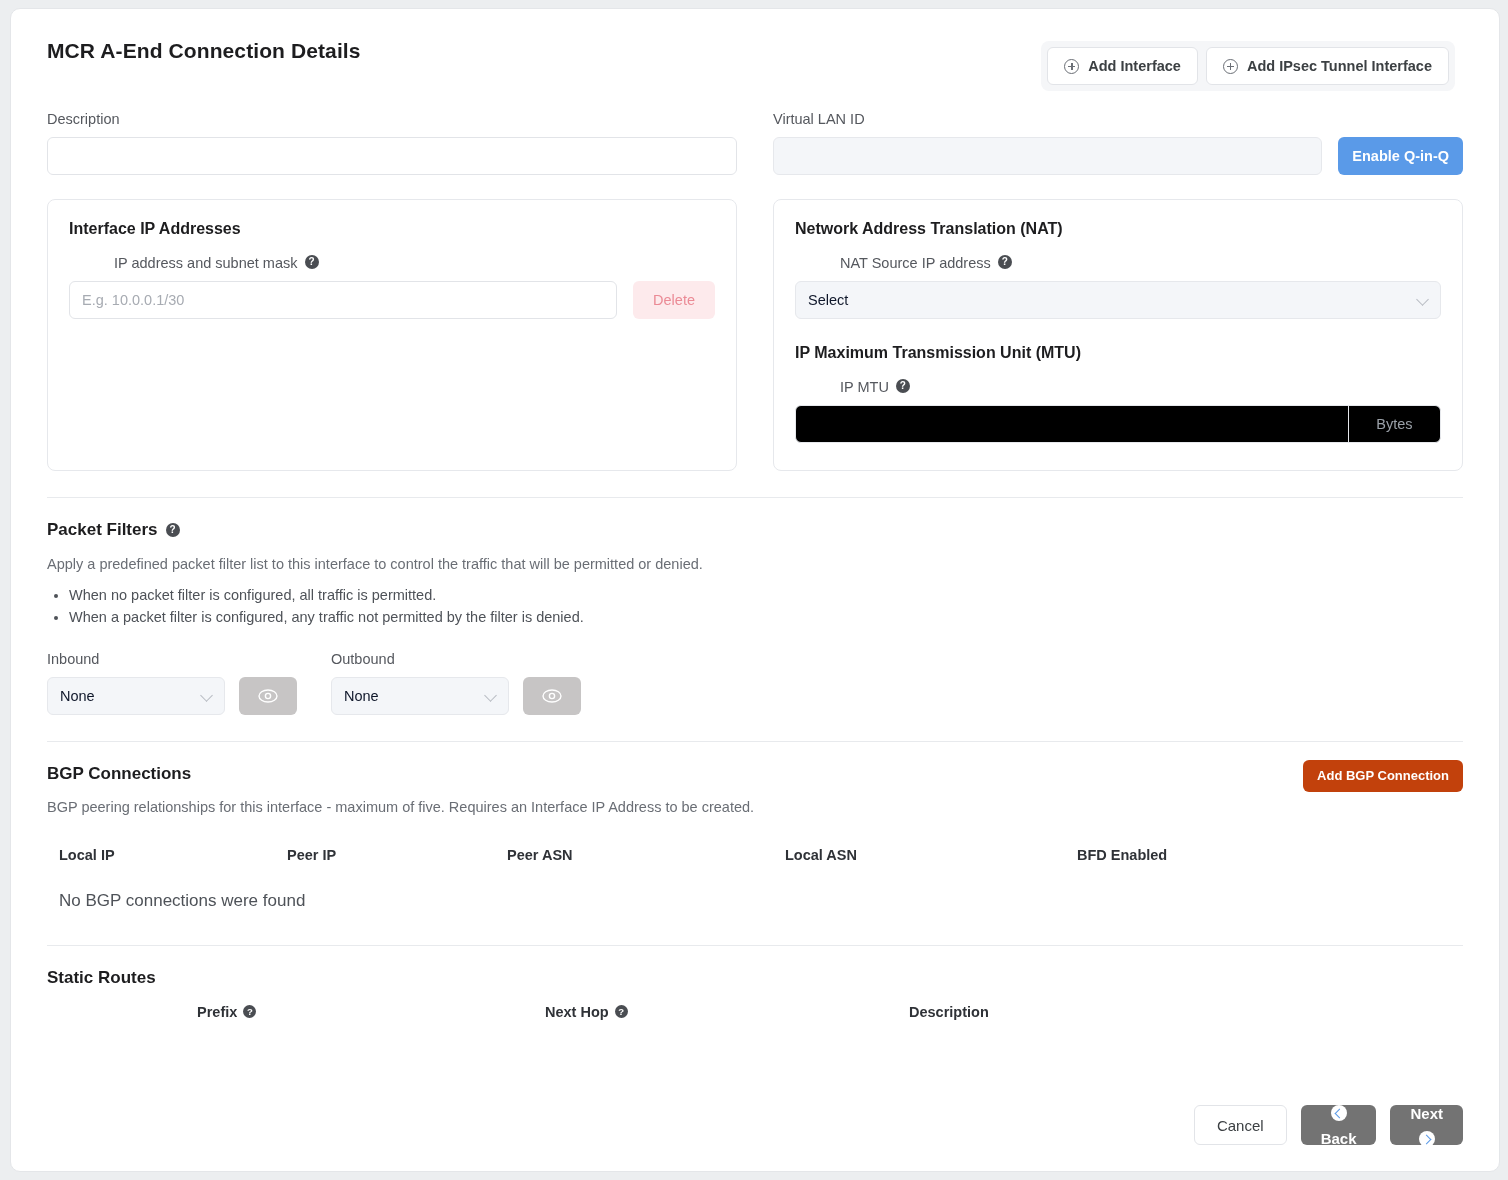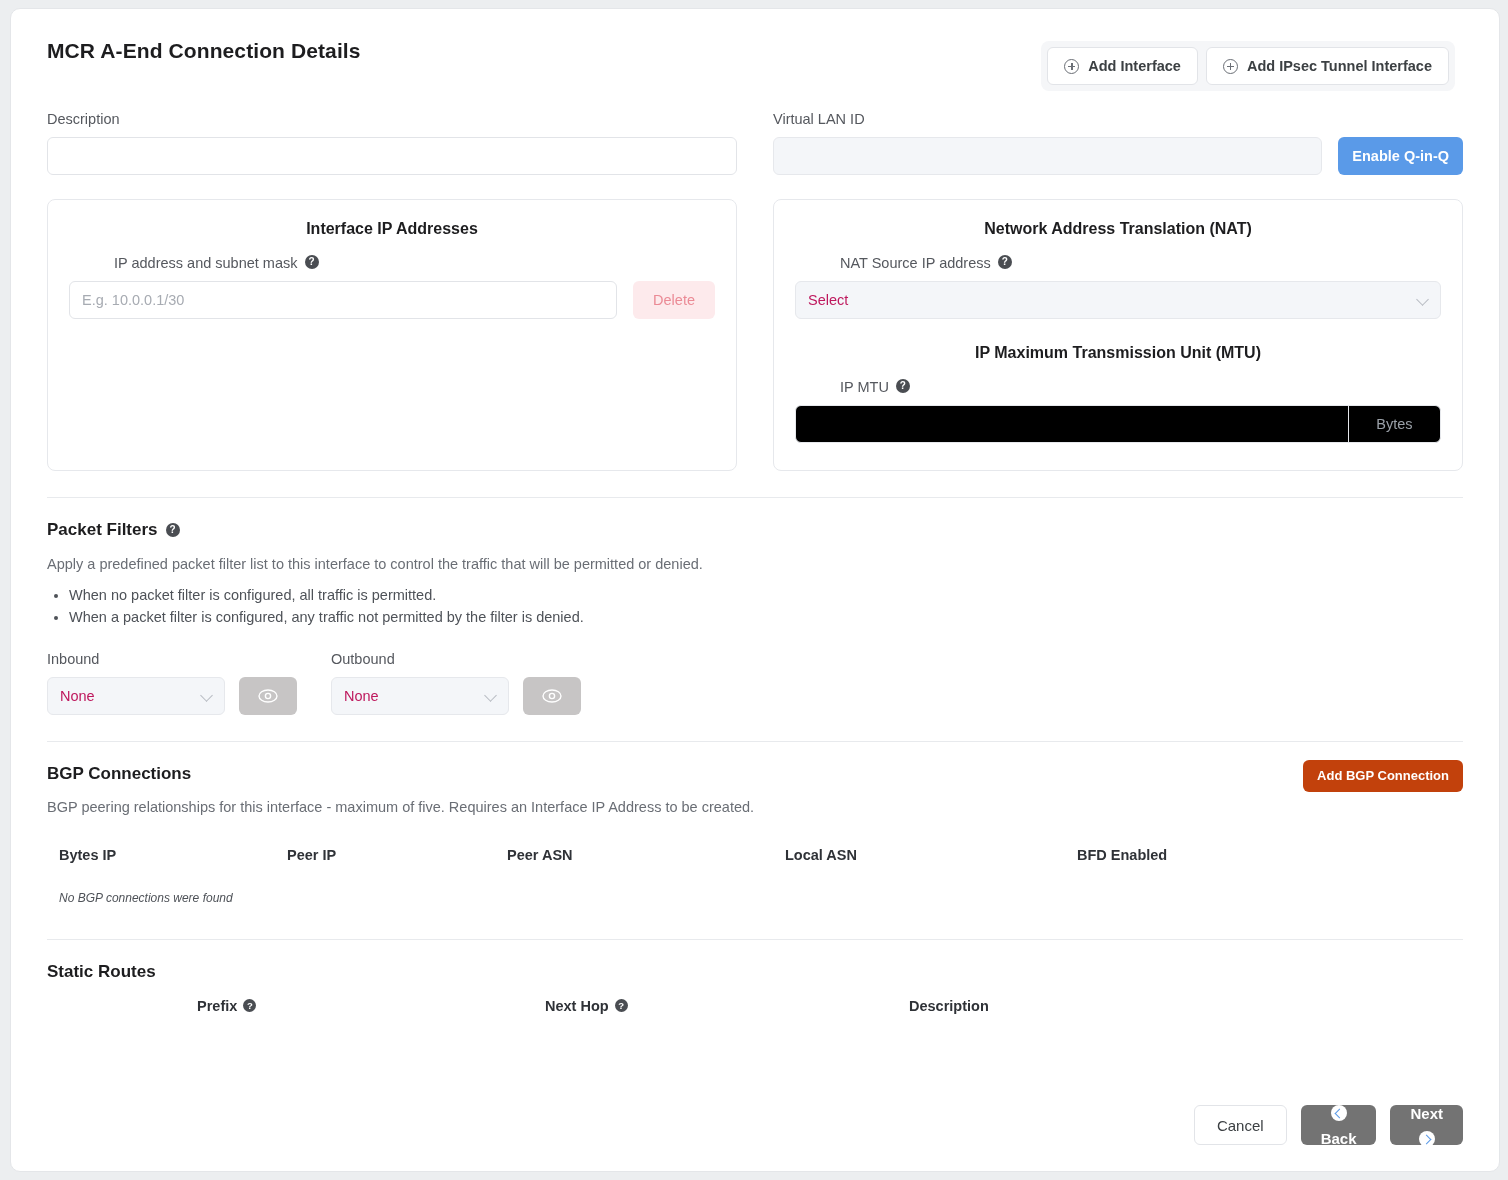--- a/index.html
+++ b/index.html
@@ -73,21 +73,21 @@
     cursor: pointer; font-family: inherit; white-space: nowrap;
   }
   .btn-blue.disabled { background: #c2410c; cursor: default; }
 
   
   .card {
     border: 1px solid #e6e8ec; border-radius: 8px; background: #fff;
     padding: 20px 21px 22px 21px;
   }
   .card-title {
-    font-size: 16px; font-weight: 700; color: #1d1d1f; margin-bottom: 17px; text-align: center;
+    font-size: 16px; font-weight: 700; color: #1d1d1f; margin-bottom: 17px;
   }
   .sub-label {
     font-size: 14.5px; color: #55585e; margin-bottom: 10px;
     display: flex; align-items: flex-start; gap: 7px; margin-left: 45px;
   }
   .help {
     width: 14px; height: 14px; border-radius: 50%; background: #4a4d52;
     color: #fff; font-size: 10px; font-weight: 700; line-height: 14px;
     text-align: center; flex: none; font-family: inherit;
   }
@@ -98,21 +98,21 @@
     background: #fdeaec; border: none; border-radius: 6px;
     color: #eb8a95; height: 38px; padding: 0 20px;
     font-size: 14.5px; cursor: pointer; font-family: inherit;
   }
 
   
   .sel {
     position: relative; width: 100%; height: 38px;
     background: #f4f6f9; border: 1px solid #e6e8ec; border-radius: 6px;
     display: flex; align-items: center; padding: 0 12px;
-    font-size: 14.5px; color: #be185d; cursor: pointer;
+    font-size: 14.5px; color: #0f172a; cursor: pointer;
   }
   .chev {
     position: absolute; right: 13px; top: 13px;
     width: 9px; height: 9px; border-right: 1.4px solid #b7bbc2;
     border-bottom: 1.4px solid #b7bbc2; transform: rotate(45deg);
   }
 
   .mtu-wrap {
     display: flex; width: 100%; height: 38px;
     background: #000000; border: 1px solid #e6e8ec; border-radius: 6px;
@@ -147,21 +147,21 @@
     border: none; display: flex; align-items: center; justify-content: center;
     cursor: default; flex: none;
   }
 
   
   .tbl { width: 100%; border-collapse: collapse; }
   .tbl th {
     text-align: left; font-size: 14.5px; font-weight: 700; color: #2f3237;
     padding: 0 0 0 0;
   }
-  .tbl td { font-size: 12px; color: #4e5258; font-style: italic; }
+  .tbl td { font-size: 17px; color: #4e5258; }
   .th-help { display: inline-flex; align-items: center; gap: 6px; }
 
   
   .footer {
     position: absolute; right: 36px; bottom: 26px;
     display: flex; gap: 14px; align-items: center;
   }
   .btn-cancel {
     background: #fff; border: 1px solid #e2e4e8; border-radius: 6px;
     height: 40px; padding: 0 22px; font-size: 15px; color: #3c4043;
@@ -309,21 +309,21 @@
   <div class="divider" style="margin-top:26px;"></div>
 
   <div style="margin-top:22px; position:relative;">
     <div class="sec-title">BGP Connections</div>
     <button class="btn-blue disabled" style="position:absolute; right:0; top:-4px; font-size:13px; height:32px; padding:0 14px;">Add BGP Connection</button>
     <div class="sec-desc" style="margin-top:15px;">BGP peering relationships for this interface - maximum of five. Requires an Interface IP Address to be created.</div>
 
     <table class="tbl" style="margin-top:32px;">
       <thead>
         <tr>
-          <th style="width:240px; padding-left:12px;">Bytes IP</th>
+          <th style="width:240px; padding-left:12px;">Local IP</th>
           <th style="width:220px;">Peer IP</th>
           <th style="width:278px;">Peer ASN</th>
           <th style="width:292px;">Local ASN</th>
           <th>BFD Enabled</th>
         </tr>
       </thead>
       <tbody>
         <tr>
           <td colspan="5" style="padding:28px 0 0 12px;">No BGP connections were found</td>
         </tr>

